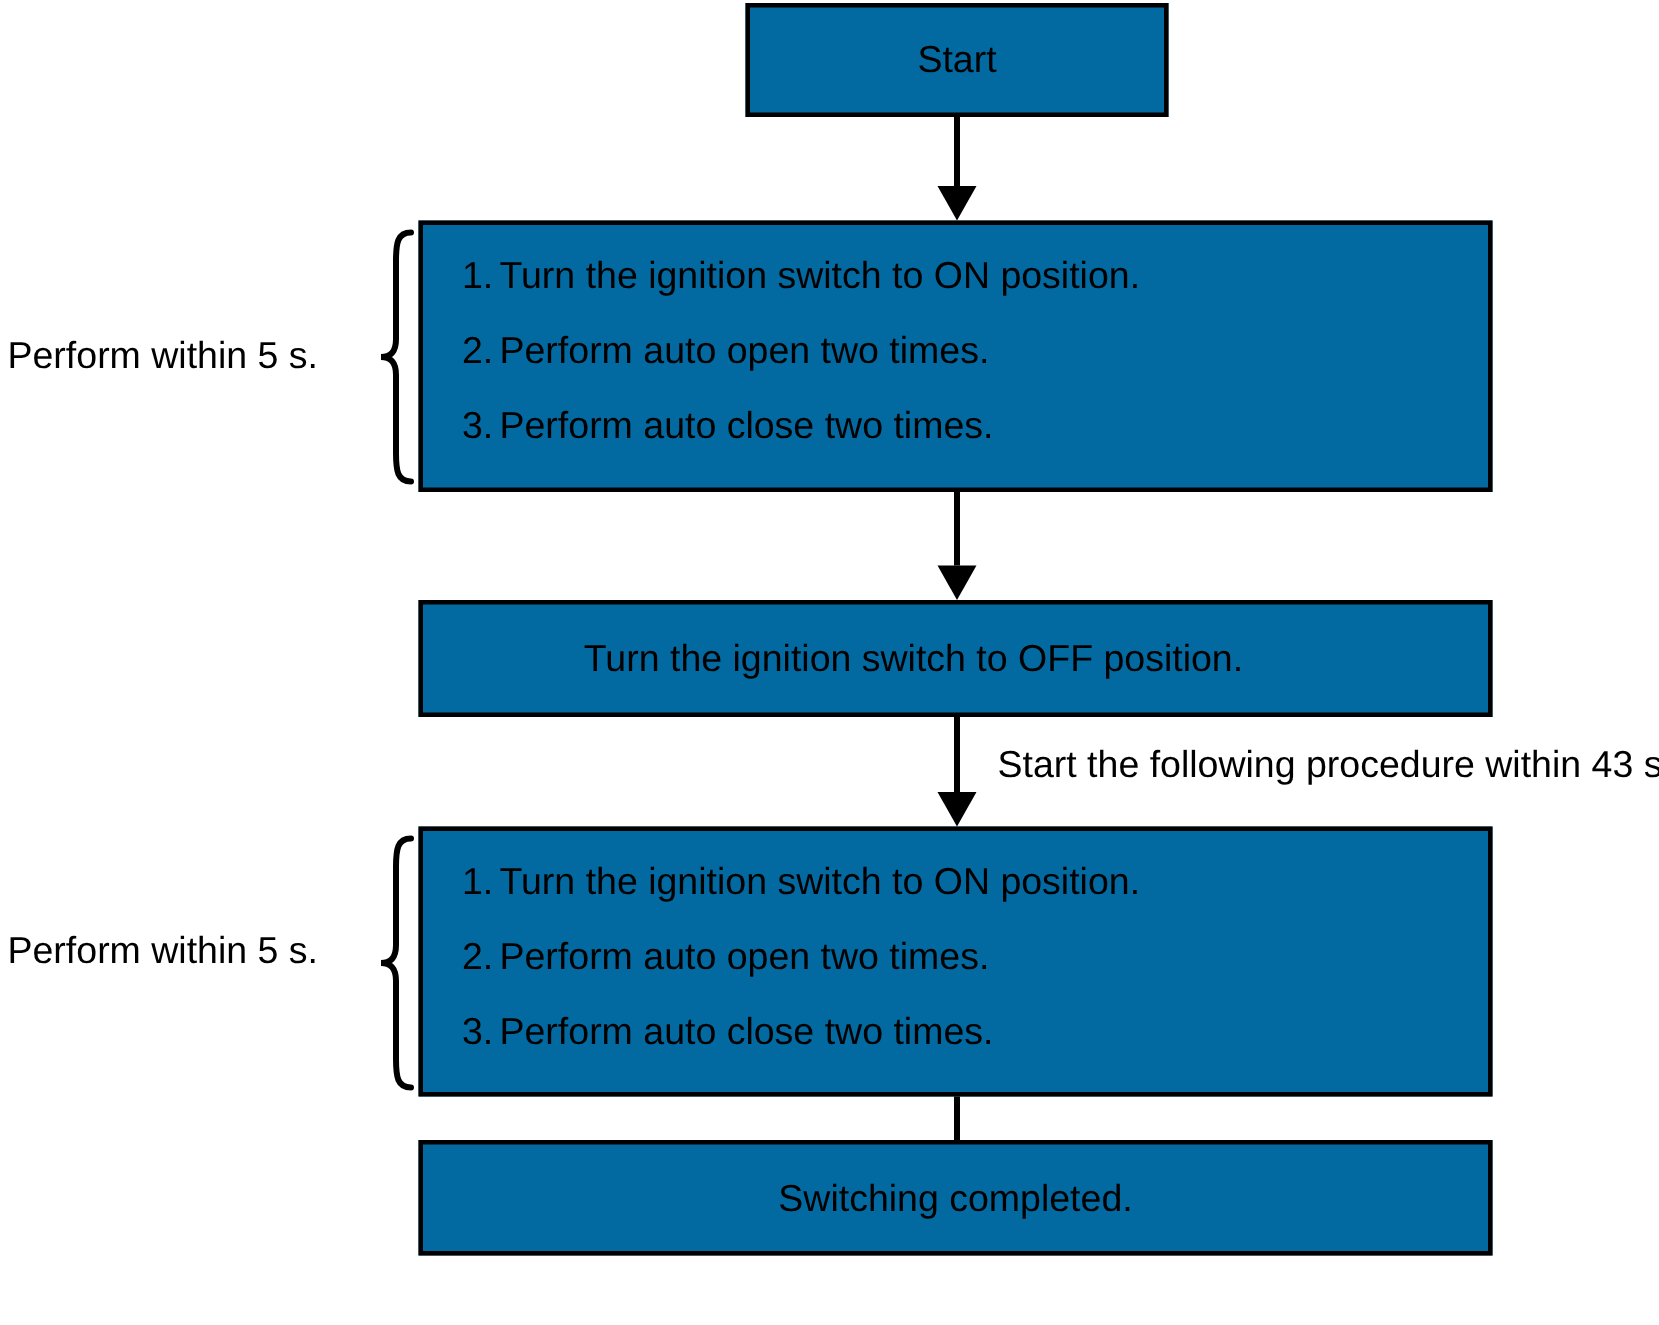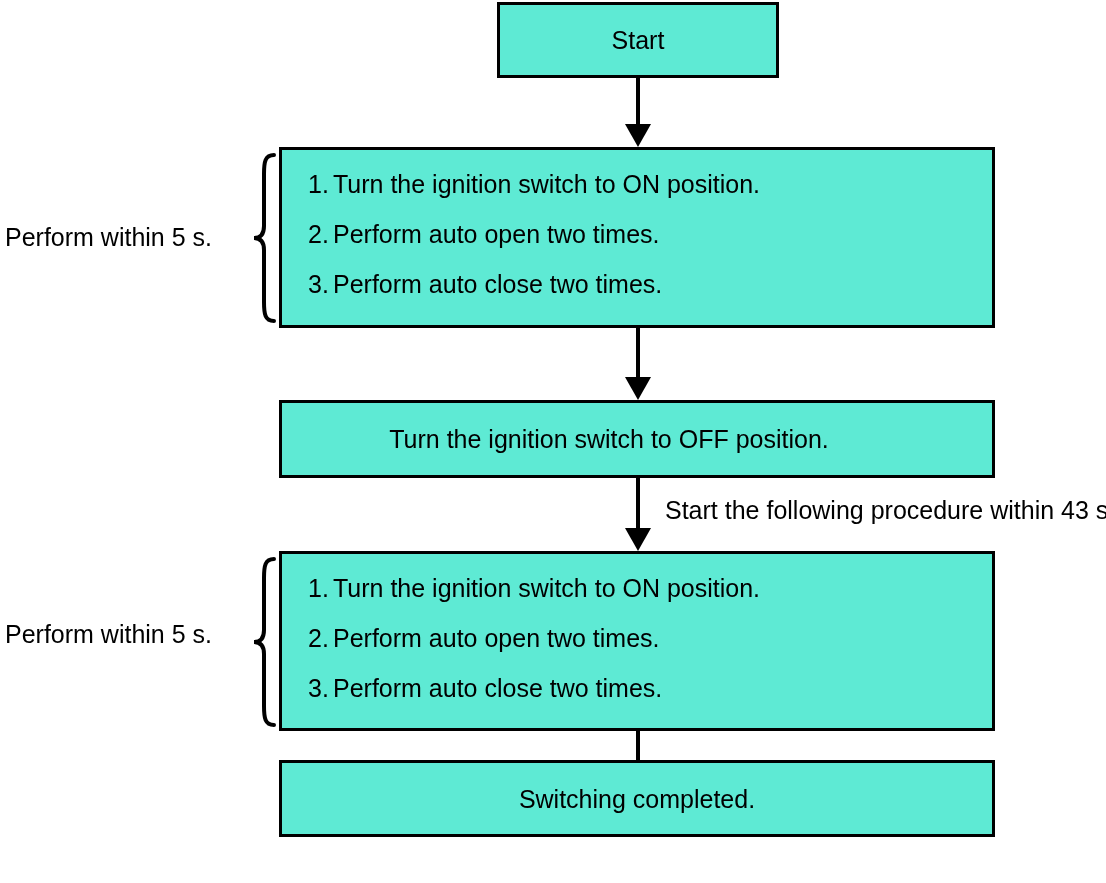--- a/index.html
+++ b/index.html
@@ -17,21 +17,21 @@
     height: 883px;
     background: #ffffff;
     overflow: hidden;
   }
 
   
   .node {
     position: absolute;
     box-sizing: border-box;
     border: 3px solid #000000;
-    background: #5eead4;
+    background: #0369a1;
   }
   .node-label {
     position: absolute;
     font-size: 25px;
     line-height: 1.2;
     white-space: nowrap;
     color: #000000;
   }
 
   

